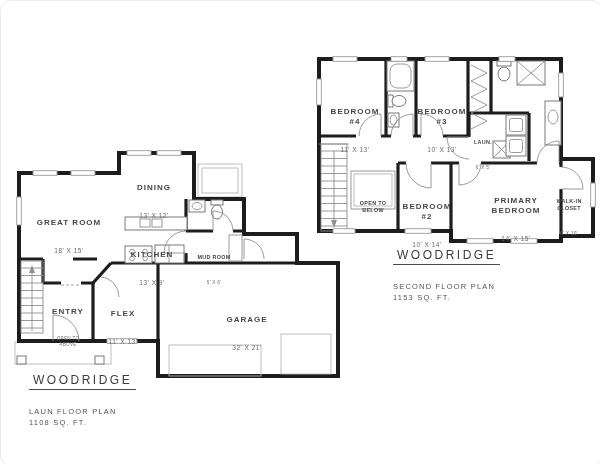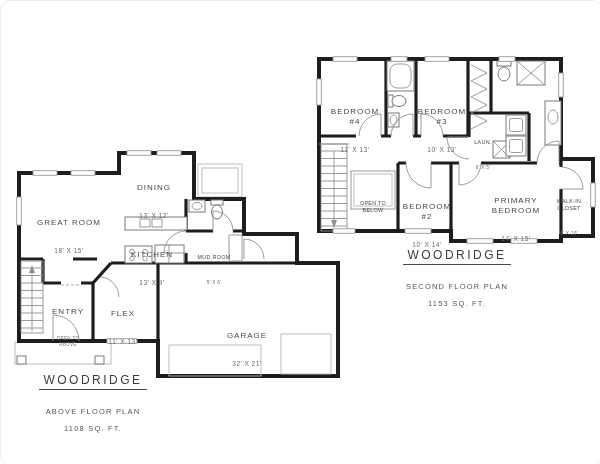--- a/index.html
+++ b/index.html
@@ -19,30 +19,30 @@
   .thinl{fill:none;stroke:#b5b5b5;stroke-width:0.9;}
   .fix{fill:#ffffff;stroke:#787878;stroke-width:1;}
   .win{fill:#ffffff;stroke:#9a9a9a;stroke-width:0.9;}
   .arrowhead{fill:#8f8f8f;stroke:none;}
   .dash{fill:none;stroke:#9a9a9a;stroke-width:0.9;stroke-dasharray:3 2;}
 
   .lbl{
     position:absolute;text-align:center;color:#474747;
     white-space:pre-line;pointer-events:none;
   }
-  .lbl .room{display:block;font-size:8px;letter-spacing:1px;line-height:1.25;font-weight:400;}
+  .lbl .room{display:block;font-size:8px;letter-spacing:1px;line-height:1.25;font-weight:700;}
   .lbl .dims{display:block;font-size:6.5px;letter-spacing:0.5px;color:#6a6a6a;margin-top:1px;line-height:1.2;}
   .lbl .note{display:block;font-size:4.6px;letter-spacing:0.3px;color:#767676;margin-top:1px;line-height:1.35;}
   .lbl.small .room{font-size:5.4px;letter-spacing:0.3px;line-height:1.3;}
   .lbl.small .dims{font-size:4.8px;letter-spacing:0.2px;}
 
-  .titleblock{position:absolute;text-align:center;color:#3c3c3c;}
+  .titleblock{position:absolute;color:#3c3c3c;}
   .titleblock .t{display:inline-block;font-size:12px;letter-spacing:2.5px;border-bottom:1.2px solid #4a4a4a;padding:0 4px 2px 4px;}
   .titleblock .s{display:block;font-size:7.5px;letter-spacing:1.2px;margin-top:17px;color:#555;}
-  .titleblock .a{display:block;font-size:7.5px;letter-spacing:1.2px;margin-top:8px;color:#555;}
+  .titleblock .a{display:block;font-size:7.5px;letter-spacing:1.2px;margin-top:2px;color:#555;}
 </style>
 </head>
 <body>
 
 <div class="sheet">
   <svg width="600" height="464" viewBox="0 0 600 464">
 
     <g>
 
       <g>
@@ -250,27 +250,27 @@
   </div>
   <div class="lbl" style="left:94px;top:290px;width:56px;">
     <span class="room">FLEX</span>
     <span class="dims">11' X 13'</span>
   </div>
   <div class="lbl" style="left:42px;top:288px;width:50px;">
     <span class="room">ENTRY</span>
     <span class="note">OPEN TO
 ABOVE</span>
   </div>
-  <div class="lbl" style="left:210px;top:312px;width:72px;">
+  <div class="lbl" style="left:210px;top:296px;width:72px;">
     <span class="room">GARAGE</span>
     <span class="dims">32' X 21'</span>
   </div>
   <div class="titleblock" style="left:28px;top:369px;width:128px;">
     <span class="t">WOODRIDGE</span>
-    <span class="s">ABOVE FLOOR PLAN</span>
+    <span class="s">LAUN FLOOR PLAN</span>
     <span class="a">1108 SQ. FT.</span>
   </div>
 
   <div class="lbl" style="left:320px;top:88px;width:68px;">
     <span class="room">BEDROOM
 #4</span>
     <span class="dims">11' X 13'</span>
   </div>
   <div class="lbl" style="left:410px;top:88px;width:62px;">
     <span class="room">BEDROOM

